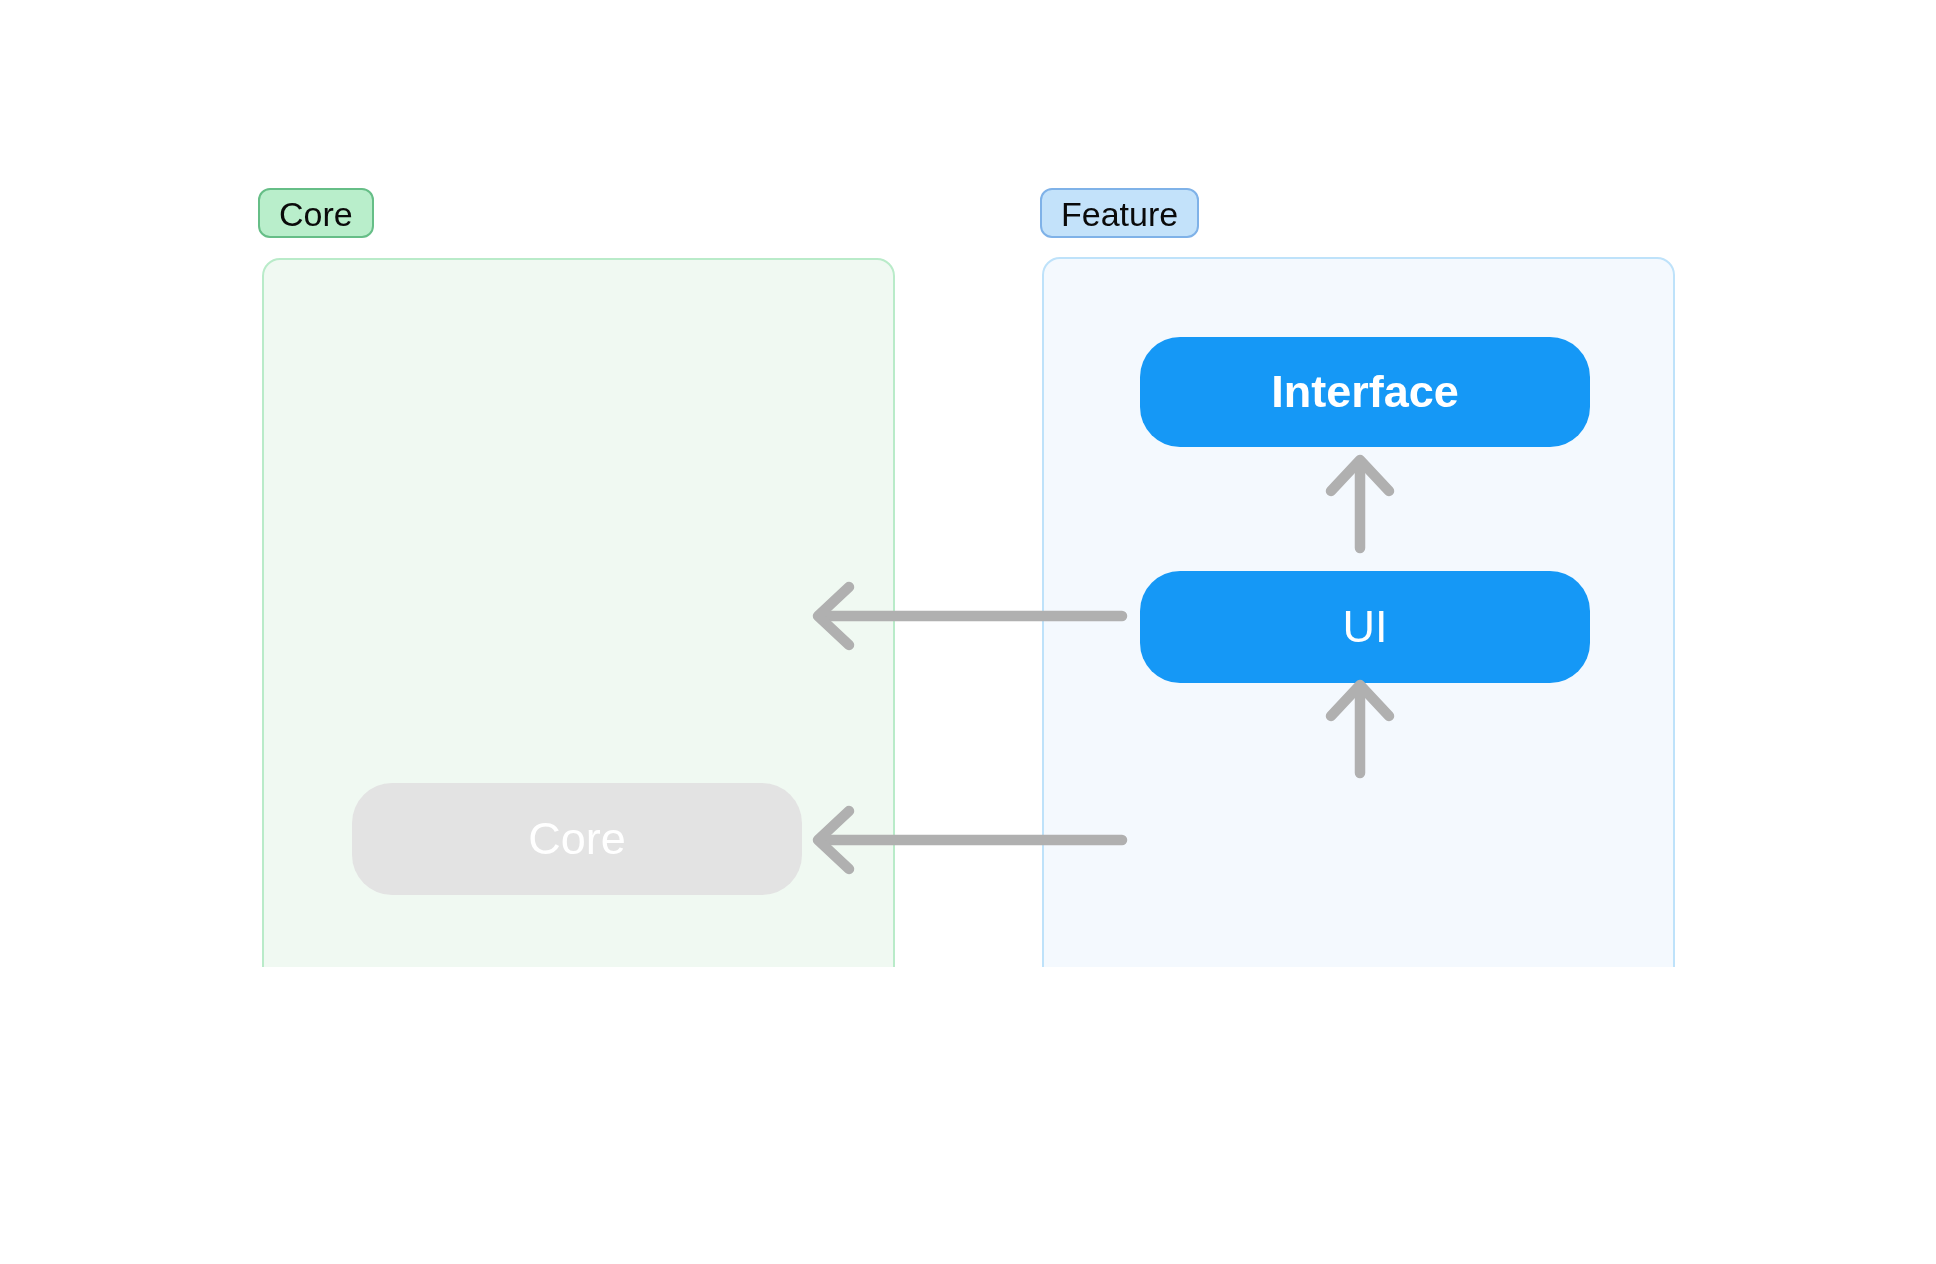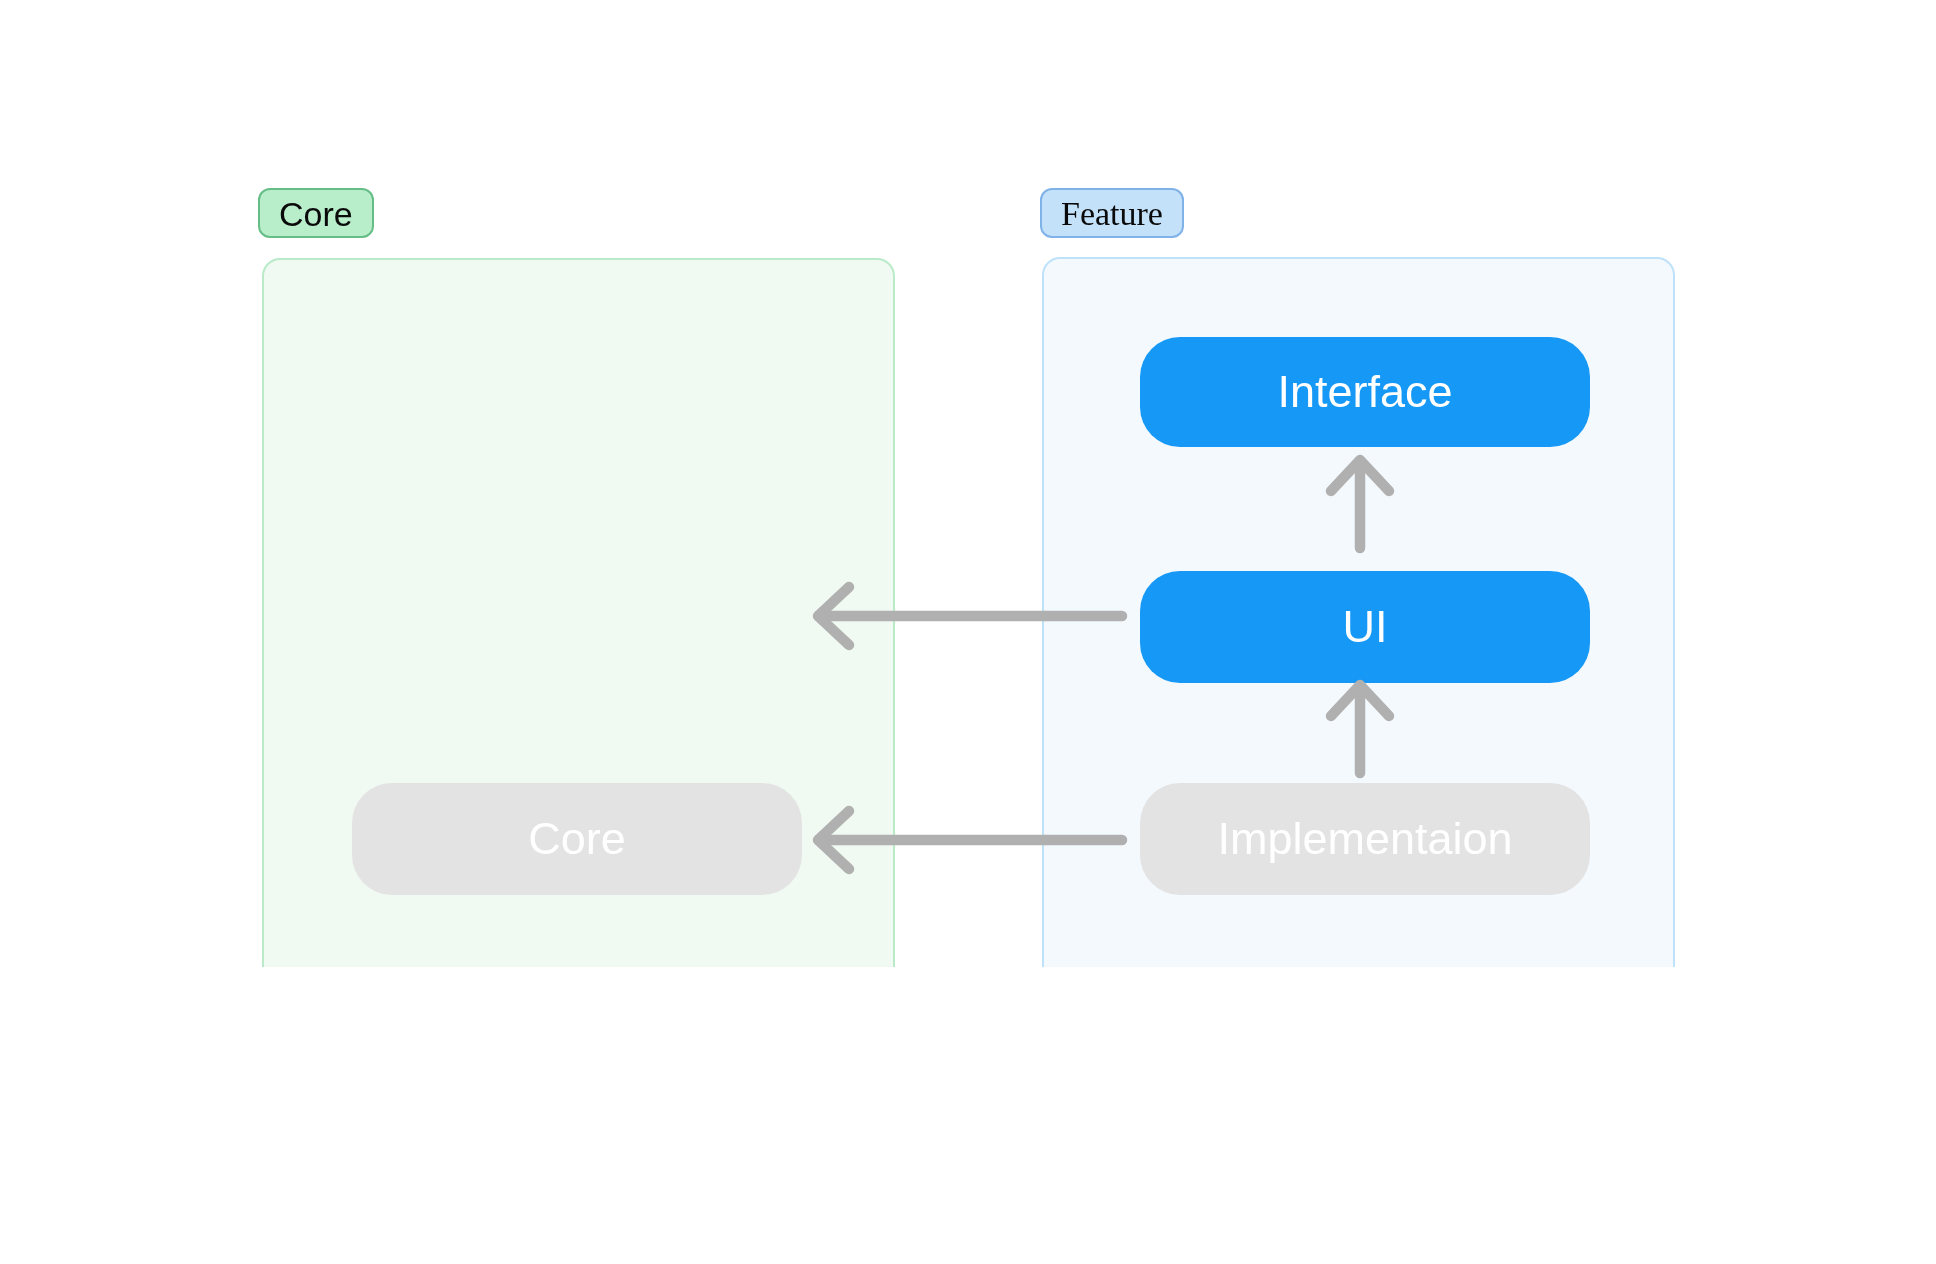--- a/index.html
+++ b/index.html
@@ -43,41 +43,40 @@
   }
   .tag.core {
     left: 258px; top: 188px;
     background: var(--core-tag-bg, #b9eecb);
     border: 2px solid var(--core-tag-border, #66be87);
   }
   .tag.feature {
     left: 1040px; top: 188px;
     background: var(--feature-tag-bg, #c3e2fa);
     border: 2px solid var(--feature-tag-border, #7fb2e8);
-    font-family: Liberation Serif, serif;
   }
   .node {
     position: absolute;
     width: 450px;
     height: 112px;
     border-radius: 40px;
     display: flex;
     align-items: center;
     justify-content: center;
     font-size: 45px;
     color: var(--node-text, #ffffff);
     white-space: nowrap;
   }
   .node.green { background: var(--core-node, #1ba85c); }
   .node.blue  { background: var(--feature-node, #1598f6); }
   .node.gray  { background: var(--disabled-node, #e3e3e3); }
 
   .node.coreui         { left: 352px;  top: 560px; }
   .node.core-disabled  { left: 352px;  top: 783px; }
-  .node.interface      { left: 1140px; top: 337px; height: 110px; }
+  .node.interface      { left: 1140px; top: 337px; height: 110px; font-weight: bold; }
   .node.ui             { left: 1140px; top: 559px; margin-top: 12px; }
   .node.implementation { left: 1140px; top: 783px; }
 
   .arrows {
     position: absolute;
     left: 0; top: 0;
     pointer-events: none;
   }
   .arrow {
     fill: none;
@@ -95,21 +94,20 @@
   <div class="group core"></div>
   <div class="group feature"></div>
 
   <div class="tag core">Core</div>
   <div class="tag feature">Feature</div>
 
   <div class="node gray core-disabled">Core</div>
 
   <div class="node blue interface">Interface</div>
   <div class="node blue ui">UI</div>
-  <div class="node gray implementation">Implementaion</div>
 
   <svg class="arrows" width="1936" height="1264" viewBox="0 0 1936 1264">
     <g class="arrow">
       <line x1="1122" y1="616" x2="822" y2="616"></line>
       <polyline points="849,587 818,616 849,645"></polyline>
     </g>
     <g class="arrow">
       <line x1="1122" y1="840" x2="822" y2="840"></line>
       <polyline points="849,811 818,840 849,869"></polyline>
     </g>

